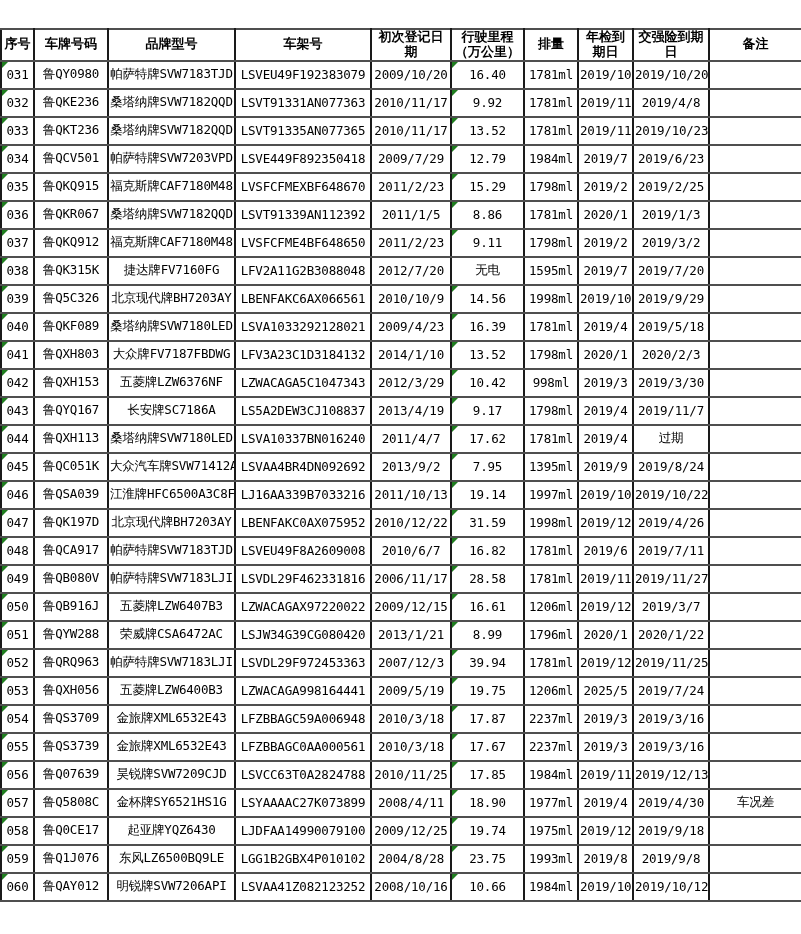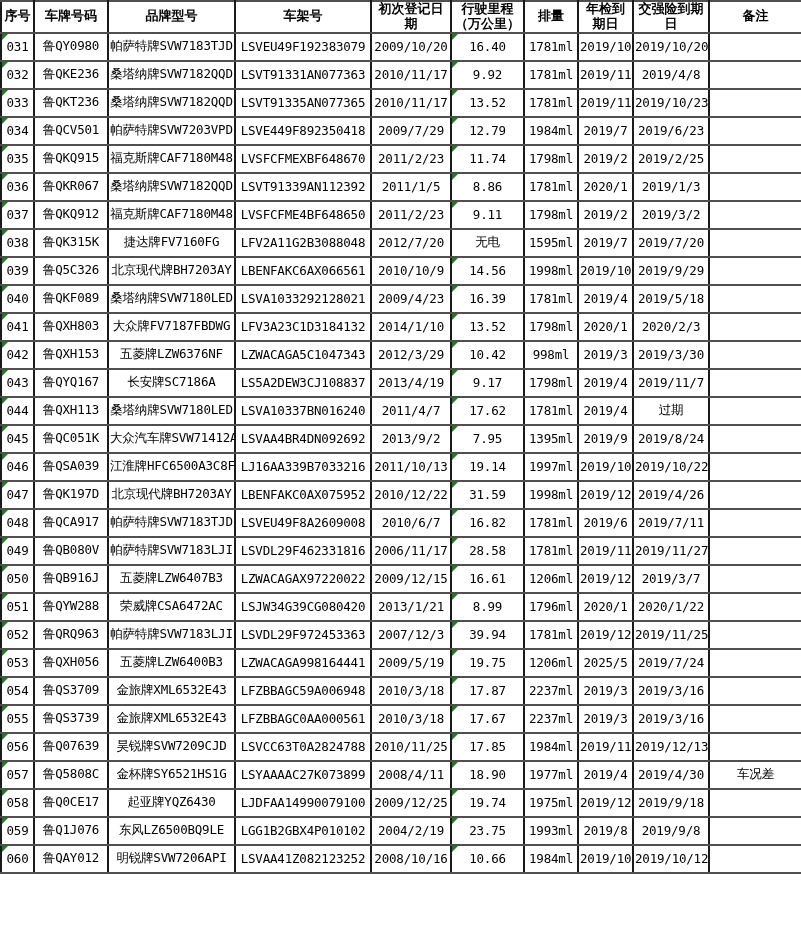--- a/index.html
+++ b/index.html
@@ -1,16 +1,16 @@
 <!DOCTYPE html>
 <html><head>
 <meta charset="utf-8">
 <style>
   html,body{margin:0;padding:0;background:#fff;}
-  .sheet{width:666px;}
+  .sheet{width:666px;margin-top:28px;}
   table{
     width:801px;
     border-collapse:collapse;
     table-layout:fixed;
     background:#fff;
     border-top:2px solid #4f4f4f;
     border-left:2px solid #1a1a1a;
     font-family:"DejaVu Sans Mono", monospace;
     color:#000;
   }
@@ -128,21 +128,21 @@
           <td><span>2019/7</span></td>
           <td><span>2019/6/23</span></td>
           <td><span></span></td>
         </tr>
         <tr>
           <td><span class="tri"></span><span>035</span></td>
           <td><span>鲁QKQ915</span></td>
           <td><span>福克斯牌CAF7180M48</span></td>
           <td><span>LVSFCFMEXBF648670</span></td>
           <td><span>2011/2/23</span></td>
-          <td><span class="tri"></span><span>11.74</span></td>
+          <td><span class="tri"></span><span>15.29</span></td>
           <td><span>1798ml</span></td>
           <td><span>2019/2</span></td>
           <td><span>2019/2/25</span></td>
           <td><span></span></td>
         </tr>
         <tr>
           <td><span class="tri"></span><span>036</span></td>
           <td><span>鲁QKR067</span></td>
           <td><span>桑塔纳牌SVW7182QQD</span></td>
           <td><span>LSVT91339AN112392</span></td>
@@ -415,21 +415,21 @@
           <td><span>1975ml</span></td>
           <td><span>2019/12</span></td>
           <td><span>2019/9/18</span></td>
           <td><span></span></td>
         </tr>
         <tr>
           <td><span class="tri"></span><span>059</span></td>
           <td><span>鲁Q1J076</span></td>
           <td><span>东风LZ6500BQ9LE</span></td>
           <td><span>LGG1B2GBX4P010102</span></td>
-          <td><span>2004/2/19</span></td>
+          <td><span>2004/8/28</span></td>
           <td><span class="tri"></span><span>23.75</span></td>
           <td><span>1993ml</span></td>
           <td><span>2019/8</span></td>
           <td><span>2019/9/8</span></td>
           <td><span></span></td>
         </tr>
         <tr>
           <td><span class="tri"></span><span>060</span></td>
           <td><span>鲁QAY012</span></td>
           <td><span>明锐牌SVW7206API</span></td>

